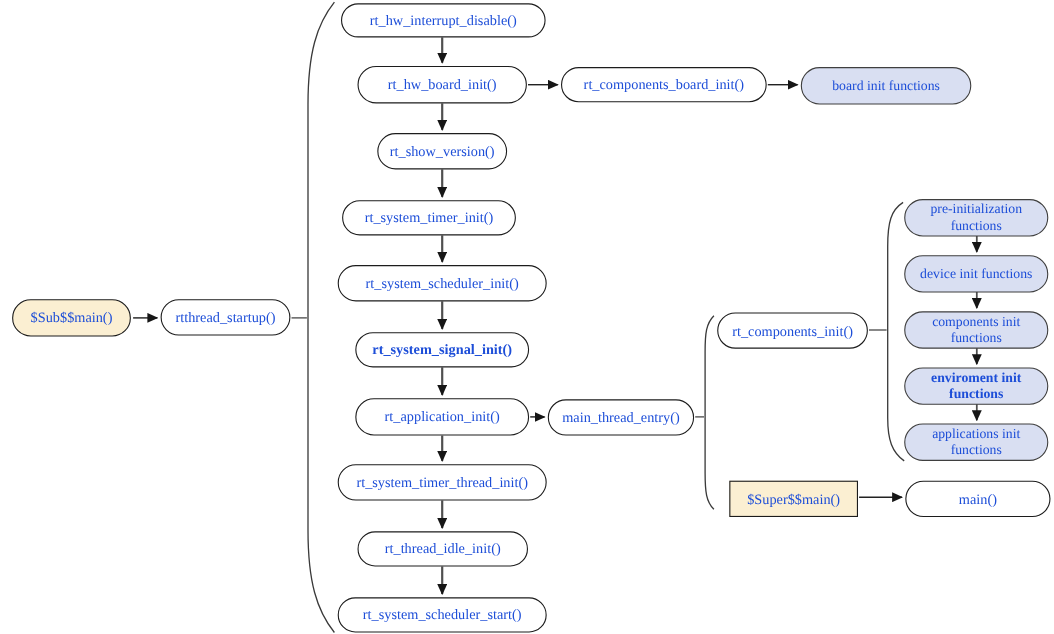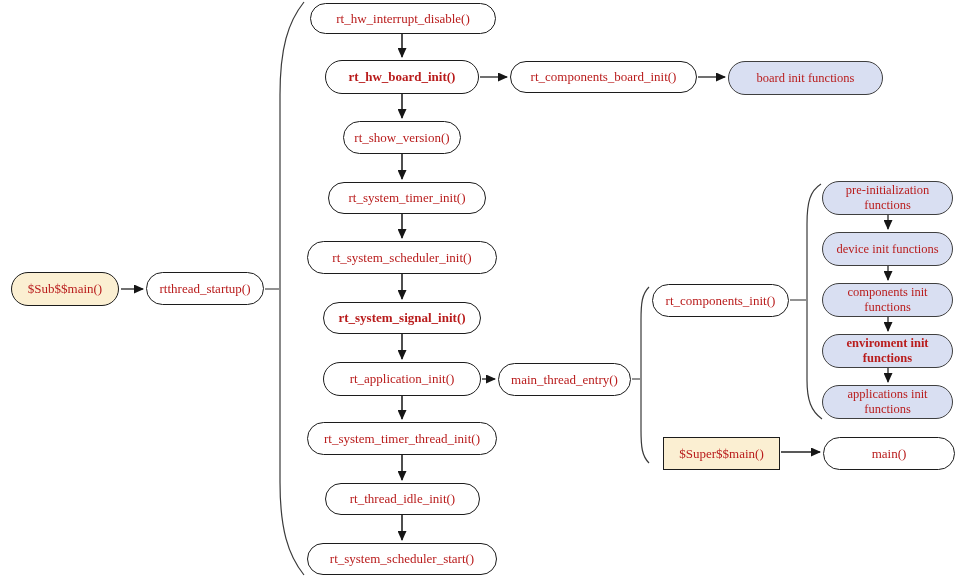--- a/index.html
+++ b/index.html
@@ -9,21 +9,21 @@
     background:#ffffff;
     font-family:"Liberation Serif","DejaVu Serif",serif;
     overflow:hidden;
   }
   .layer { position:absolute; left:0; top:0; width:958px; height:576px; pointer-events:none; }
   .node {
     position:absolute;
     display:flex; align-items:center; justify-content:center;
     text-align:center;
     box-sizing:border-box;
-    font-size:13px; color:#b91c1c;
+    font-size:13px; color:#1d4ed8;
   }
   .stadium {
     background:var(--node-fill,#ffffff);
     border:1px solid var(--node-border,#1c1c1c);
     border-radius:17px;
     white-space:nowrap;
   }
   .rect {
     background:var(--accent-fill,#fbefd2);
     border:1.5px solid var(--node-border,#1c1c1c);
@@ -84,23 +84,23 @@
     <line class="harrow" x1="480" y1="77" x2="507" y2="77" marker-end="url(#ah)"></line>
     <line class="harrow" x1="698" y1="77" x2="725" y2="77" marker-end="url(#ah)"></line>
     <line class="harrow" x1="482" y1="379" x2="495" y2="379" marker-end="url(#ah)"></line>
     <line class="harrow" x1="781" y1="452" x2="820" y2="452" marker-end="url(#ah)"></line>
   </svg>
 
   <div class="node rect" style="left:11px; top:272px; width:108px; height:34px;border-radius:17px;">$Sub$$main()</div>
   <div class="node stadium" style="left:146px; top:272px; width:118px; height:33px;">rtthread_startup()</div>
 
   <div class="node stadium" style="left:310px; top:3px; width:186px; height:31px;">rt_hw_interrupt_disable()</div>
-  <div class="node stadium" style="left:325px; top:60px; width:154px; height:34px;font-weight:bold;">rt_hw_board_init()</div>
+  <div class="node stadium" style="left:325px; top:60px; width:154px; height:34px;">rt_hw_board_init()</div>
   <div class="node stadium" style="left:343px; top:121px; width:118px; height:33px;">rt_show_version()</div>
-  <div class="node stadium" style="left:328px; top:182px; width:158px; height:32px;">rt_system_timer_init()</div>
+  <div class="node stadium" style="left:311px; top:182px; width:158px; height:32px;">rt_system_timer_init()</div>
   <div class="node stadium" style="left:307px; top:241px; width:190px; height:33px;">rt_system_scheduler_init()</div>
   <div class="node stadium" style="left:323px; top:302px; width:158px; height:32px;font-weight:bold;">rt_system_signal_init()</div>
   <div class="node stadium" style="left:323px; top:362px; width:158px; height:34px;">rt_application_init()</div>
   <div class="node stadium" style="left:307px; top:422px; width:190px; height:33px;">rt_system_timer_thread_init()</div>
   <div class="node stadium" style="left:325px; top:483px; width:155px; height:32px;">rt_thread_idle_init()</div>
   <div class="node stadium" style="left:307px; top:543px; width:190px; height:32px;">rt_system_scheduler_start()</div>
 
   <div class="node stadium" style="left:510px; top:61px; width:187px; height:32px;">rt_components_board_init()</div>
   <div class="node blue" style="left:728px; top:61px; width:155px; height:32px;">board init functions</div>
 

